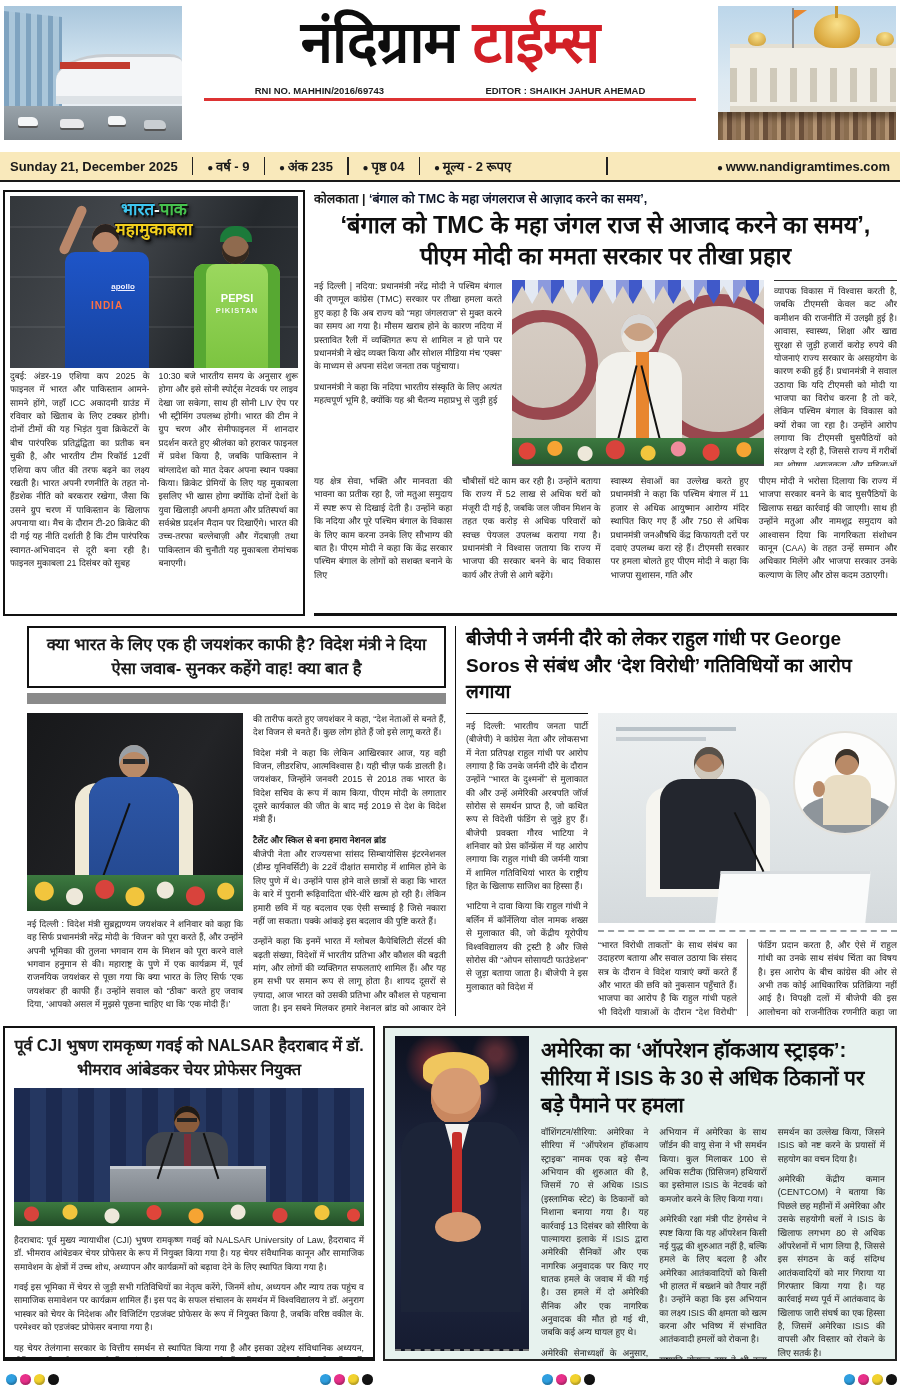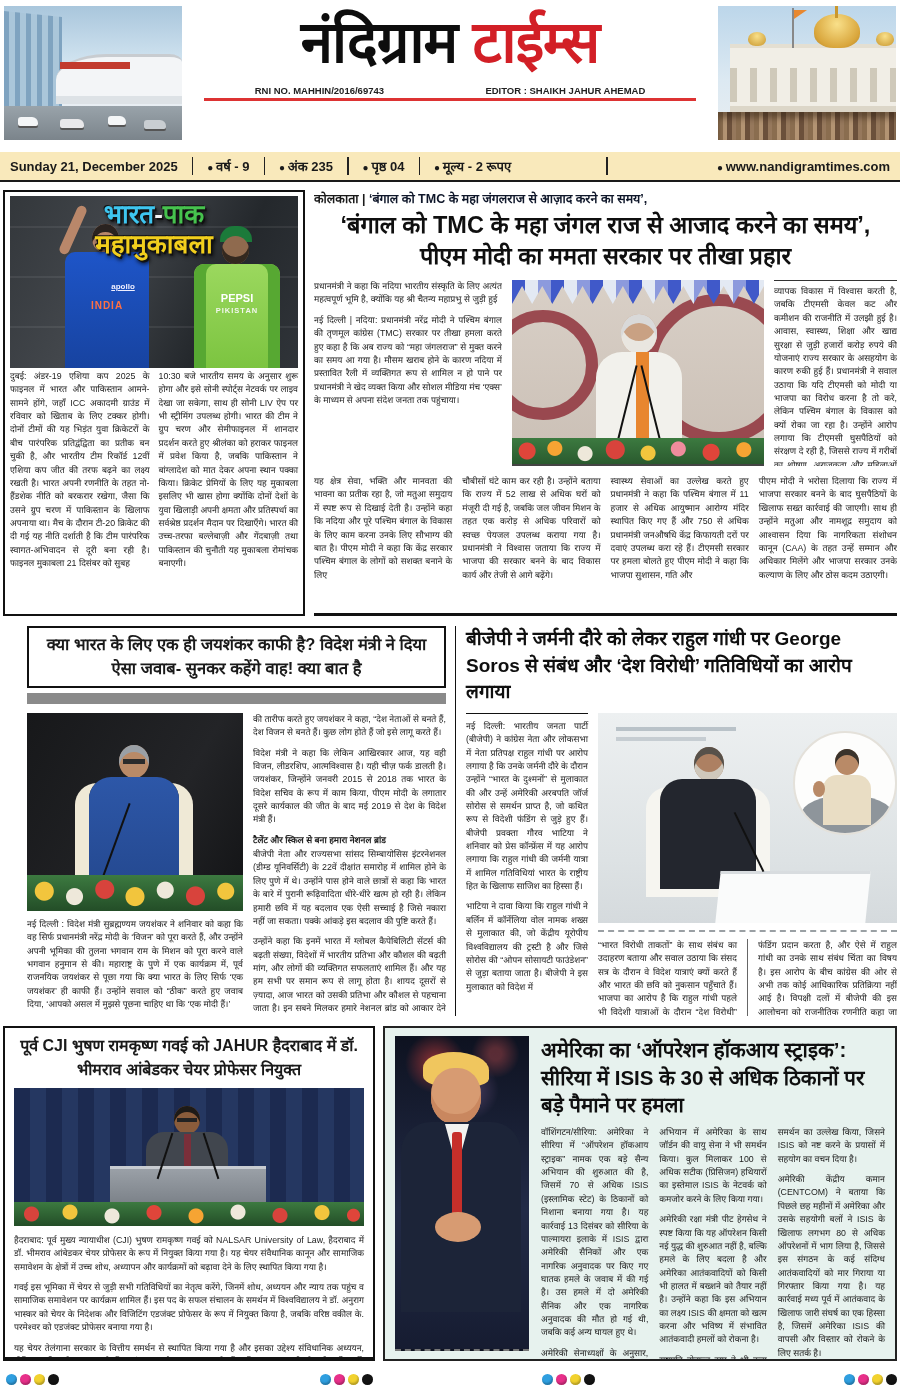--- a/index.html
+++ b/index.html
@@ -43,21 +43,21 @@
   
   .col, .p-sm { font-size:8.8px; line-height:1.52; text-align:justify; color:#1c1c1c; }
   .p-sm p, .col p { margin-bottom:7px; }
   .subhead { font-weight:bold; }
 
   
   .row-top { display:flex; gap:9px; padding:8px 3px 0 3px; height:434px; }
   .u19-box { width:302px; flex:none; border:2px solid #111; padding:4px 5px; overflow:hidden; }
   .cricket-img { height:172px; position:relative; overflow:hidden; background:linear-gradient(115deg,#33373b 0%,#43474c 35%,#24282c 70%,#303439 100%); }
   .scr-line { position:absolute; left:0; right:0; height:2px; background:rgba(255,255,255,.07); }
-  .ck-title { position:absolute; top:4px; left:0; right:0; text-align:center; font-weight:bold; font-size:26px; line-height:1.15; text-shadow:1.5px 1.5px 0 #111, -1px -1px 0 #111, 2px 3px 4px #000; }
+  .ck-title { position:absolute; top:4px; left:0; right:0; text-align:center; font-weight:bold; font-size:17px; line-height:1.15; text-shadow:1.5px 1.5px 0 #111, -1px -1px 0 #111, 2px 3px 4px #000; }
   .ck-l1-a { color:#3ec6f0; } .ck-l1-d { color:#f4f4f4; } .ck-l1-b { color:#46c24e; } .ck-l2 { color:#f2cf1d; }
   .pl-head { position:absolute; border-radius:50%; }
   .pl-body { position:absolute; border-radius:10px 10px 0 0; }
   .jersey-txt { position:absolute; font-weight:bold; text-align:center; }
   .u19-hl { border-left:5px solid #2e75b6; font-size:15px; font-weight:bold; text-align:center; line-height:1.6; padding:7px 2px 5px 4px; color:#111; }
   .u19-body { display:flex; gap:9px; margin-top:2px; }
   .u19-body .col { flex:1; }
 
   .modi-art { flex:1; border-bottom:3px solid #111; padding-bottom:5px; overflow:hidden; }
   .kicker { font-size:12.5px; font-weight:bold; }
@@ -200,22 +200,22 @@
     </div>
 
     <div class="modi-art">
       <div class="kicker">
         <span>कोलकाता |</span>
         <span class="kicker-red">‘बंगाल को TMC के महा जंगलराज से आज़ाद करने का समय’,</span>
       </div>
       <div class="modi-hl">‘बंगाल को TMC के महा जंगल राज से आजाद करने का समय’, पीएम मोदी का ममता सरकार पर तीखा प्रहार</div>
       <div class="modi-row1">
         <div class="m-col-left col">
+          <p>नई दिल्ली | नदिया: प्रधानमंत्री नरेंद्र मोदी ने पश्चिम बंगाल की तृणमूल कांग्रेस (TMC) सरकार पर तीखा हमला करते हुए कहा है कि अब राज्य को “महा जंगलराज” से मुक्त करने का समय आ गया है। मौसम खराब होने के कारण नदिया में प्रस्तावित रैली में व्यक्तिगत रूप से शामिल न हो पाने पर प्रधानमंत्री ने खेद व्यक्त किया और सोशल मीडिया मंच ‘एक्स’ के माध्यम से अपना संदेश जनता तक पहुंचाया।</p>
           <p>प्रधानमंत्री ने कहा कि नदिया भारतीय संस्कृति के लिए अत्यंत महत्वपूर्ण भूमि है, क्योंकि यह श्री चैतन्य महाप्रभु से जुड़ी हुई</p>
-          <p>नई दिल्ली | नदिया: प्रधानमंत्री नरेंद्र मोदी ने पश्चिम बंगाल की तृणमूल कांग्रेस (TMC) सरकार पर तीखा हमला करते हुए कहा है कि अब राज्य को “महा जंगलराज” से मुक्त करने का समय आ गया है। मौसम खराब होने के कारण नदिया में प्रस्तावित रैली में व्यक्तिगत रूप से शामिल न हो पाने पर प्रधानमंत्री ने खेद व्यक्त किया और सोशल मीडिया मंच ‘एक्स’ के माध्यम से अपना संदेश जनता तक पहुंचाया।</p>
         </div>
         <div class="modi-photo">
           <div class="maroon-ring shape" style="width:150px;height:150px;right:-30px;top:14px;"></div>
           <div class="maroon-ring shape" style="width:110px;height:110px;left:-24px;top:30px;"></div>
           <div class="bunting shape"></div>
           <div class="pl-head shape" style="left:109px;top:34px;width:36px;height:40px;background:#c9a183;border-radius:50%;box-shadow:inset 0 9px 0 #d9d9d9, inset 0 -13px 0 #e9e6e0;"></div>
           <div class="shape" style="left:84px;top:72px;width:86px;height:106px;border-radius:26px 26px 0 0;background:linear-gradient(90deg,#f2f1ec 46%,#e8862f 46% 62%,#f2f1ec 62%);"></div>
           <div class="mic-line shape" style="left:112px;top:84px;height:96px;transform:rotate(14deg);"></div>
           <div class="mic-line shape" style="left:140px;top:84px;height:96px;transform:rotate(-14deg);"></div>
           <div class="flowers shape" style="height:26px;background-image:radial-gradient(circle at 6% 50%,#e0453a 8px,transparent 9px),radial-gradient(circle at 17% 40%,#f6a433 7px,transparent 8px),radial-gradient(circle at 29% 60%,#eee8da 7px,transparent 8px),radial-gradient(circle at 41% 45%,#d8433c 9px,transparent 10px),radial-gradient(circle at 54% 58%,#f2c53d 7px,transparent 8px),radial-gradient(circle at 66% 42%,#ef8c9d 7px,transparent 8px),radial-gradient(circle at 79% 55%,#e0453a 8px,transparent 9px),radial-gradient(circle at 92% 45%,#f6a433 7px,transparent 8px),linear-gradient(#3c7a40,#2a5a2e);"></div>
@@ -290,21 +290,21 @@
             <div class="r-col3 col">फंडिंग प्रदान करता है, और ऐसे में राहुल गांधी का उनके साथ संबंध चिंता का विषय है। इस आरोप के बीच कांग्रेस की ओर से अभी तक कोई आधिकारिक प्रतिक्रिया नहीं आई है। विपक्षी दलों में बीजेपी की इस आलोचना को राजनीतिक रणनीति कहा जा रहा है, जबकि कुछ नेताओं ने इसे राहुल गांधी के विदेश दौरों पर अनुचित निशाना बताया है।</div>
           </div>
         </div>
       </div>
     </div>
   </div>
 
   <div class="row-bot">
 
     <div class="gavai-box">
-      <div class="gavai-hl">पूर्व CJI भुषण रामकृष्ण गवई को JAHUR हैदराबाद में डॉ. भीमराव आंबेडकर चेयर प्रोफेसर नियुक्त</div>
+      <div class="gavai-hl">पूर्व CJI भुषण रामकृष्ण गवई को NALSAR हैदराबाद में डॉ. भीमराव आंबेडकर चेयर प्रोफेसर नियुक्त</div>
       <div class="gavai-photo">
         <div class="pl-head shape" style="left:160px;top:18px;width:26px;height:28px;background:#8a5c3b;border-radius:50%;box-shadow:inset 0 6px 0 #1d1a17;"></div>
         <div class="shape" style="left:163px;top:30px;width:20px;height:4px;background:#222;"></div>
         <div class="shape" style="left:132px;top:44px;width:82px;height:62px;border-radius:18px 18px 0 0;background:#41464e;"></div>
         <div class="shape" style="left:170px;top:46px;width:7px;height:40px;background:#7a2f3a;"></div>
         <div class="shape" style="left:96px;bottom:24px;width:156px;height:36px;background:linear-gradient(#9aa0a7,#7d838a);border-top:3px solid #c8ccd1;"></div>
         <div class="mic-line shape" style="left:150px;top:44px;height:48px;transform:rotate(18deg);"></div>
         <div class="mic-line shape" style="left:196px;top:44px;height:48px;transform:rotate(-18deg);"></div>
         <div class="flowers shape" style="height:24px;background-image:radial-gradient(circle at 5% 50%,#d8433c 7px,transparent 8px),radial-gradient(circle at 16% 42%,#f2c53d 7px,transparent 8px),radial-gradient(circle at 28% 58%,#eee8da 7px,transparent 8px),radial-gradient(circle at 40% 44%,#e0453a 7px,transparent 8px),radial-gradient(circle at 52% 58%,#f6a433 7px,transparent 8px),radial-gradient(circle at 64% 42%,#eee8da 7px,transparent 8px),radial-gradient(circle at 76% 56%,#d8433c 7px,transparent 8px),radial-gradient(circle at 88% 44%,#f2c53d 7px,transparent 8px),radial-gradient(circle at 97% 55%,#e0453a 6px,transparent 7px),linear-gradient(#3c7a40,#234d27);"></div>
       </div>

